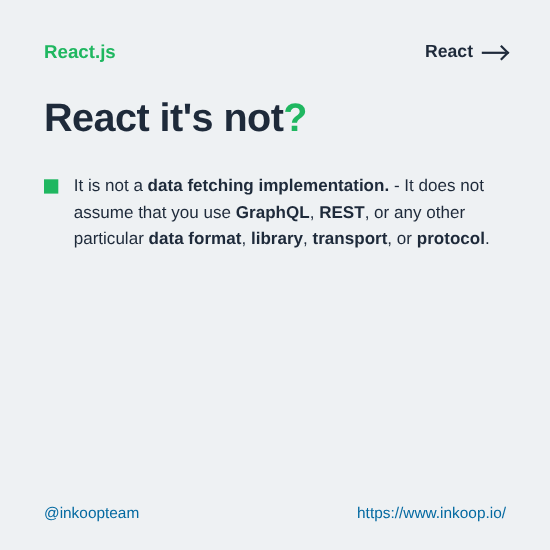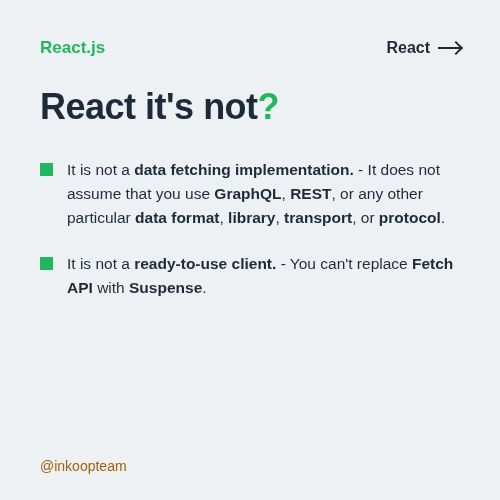--- a/index.html
+++ b/index.html
@@ -85,21 +85,21 @@
       font-weight: 700;
     }
     .footer {
       position: absolute;
       bottom: 26px;
       left: 40px;
       right: 40px;
       display: flex;
       justify-content: space-between;
       font-size: 14px;
-      color: #a16207;
+      color: #0369a1;
     }
   </style>
 </head>
 <body>
 
 <div class="header">
   <div class="brand">React.js</div>
   <div class="next-link">
     <span>React</span>
     <span class="arrow-icon"></span>
@@ -108,21 +108,18 @@
 
 <h1 class="title">
   <span>React it's not</span><span class="qmark">?</span>
 </h1>
 
 <ul class="list">
   <li class="list-item">
     <span class="bullet"></span>
     <span class="item-text">It is not a <b>data fetching implementation.</b> - It does not assume that you use <b>GraphQL</b>, <b>REST</b>, or any other particular <b>data format</b>, <b>library</b>, <b>transport</b>, or <b>protocol</b>.</span>
   </li>
-  <li class="list-item">
-    <span class="bullet"></span>
-    <span class="item-text">It is not a <b>ready-to-use client.</b> - You can't replace <b>Fetch API</b> with <b>Suspense</b>.</span>
-  </li>
 </ul>
 
 <div class="footer">
   <span>@inkoopteam</span>
+  <span>https://www.inkoop.io/</span>
 </div>
 
 </body></html>

